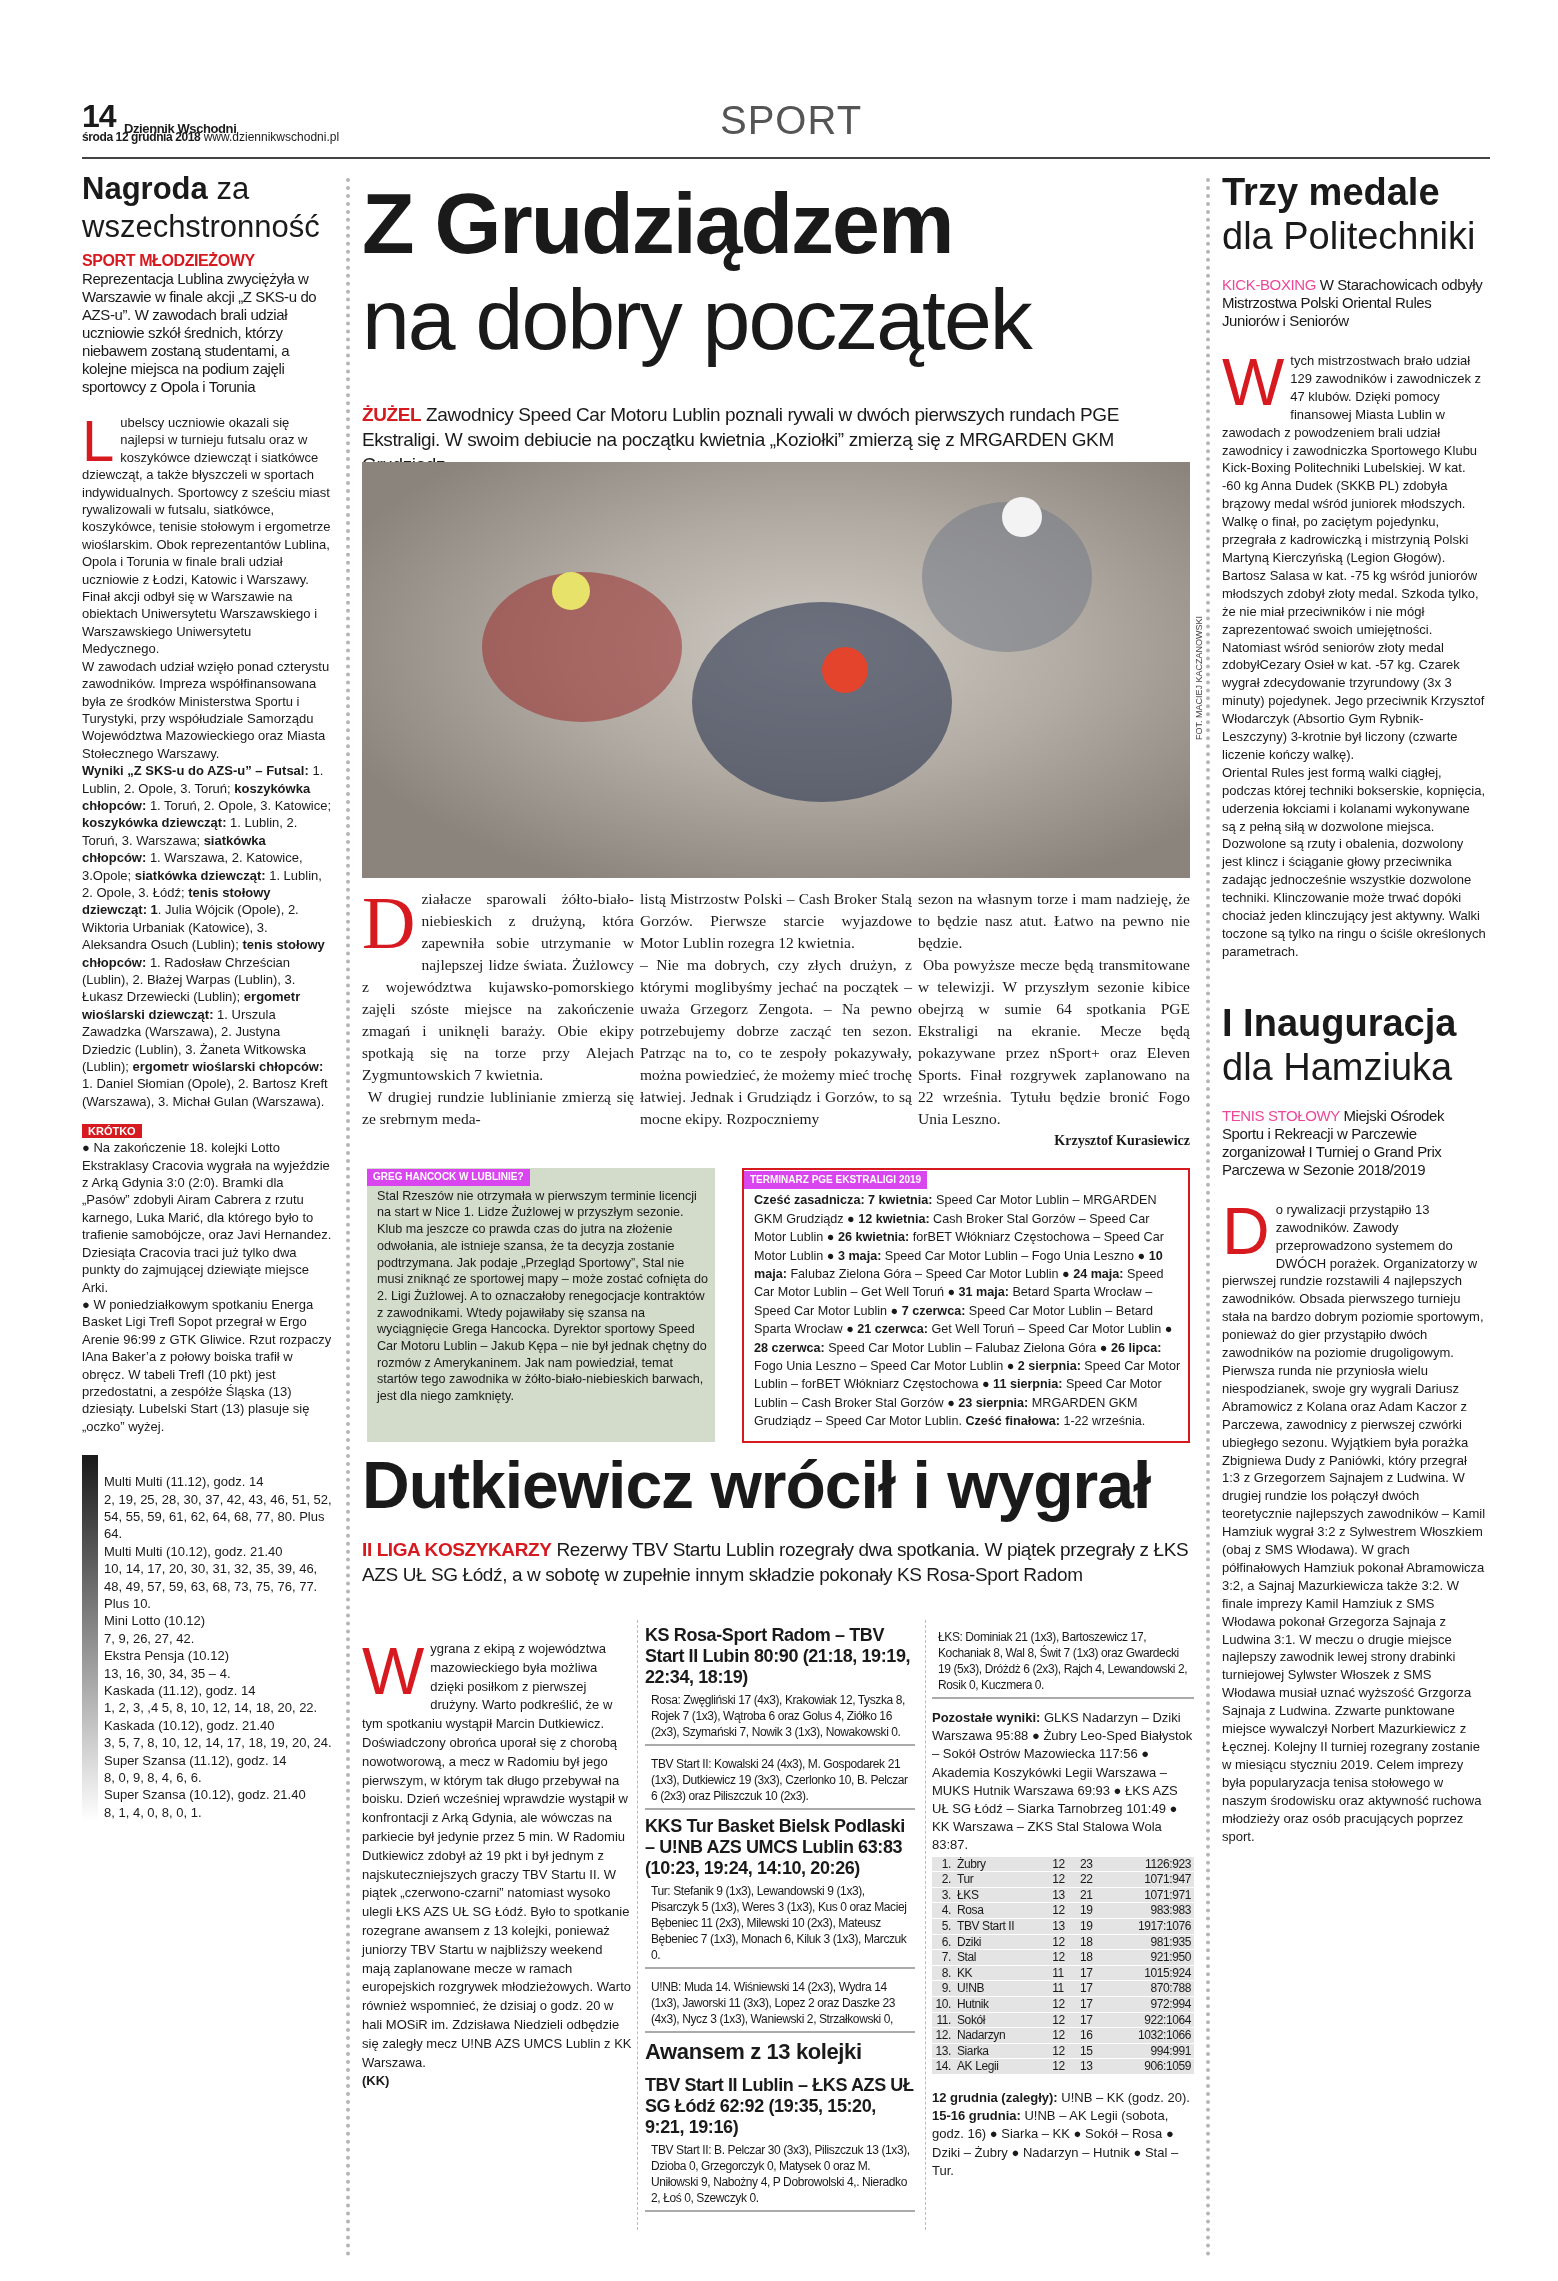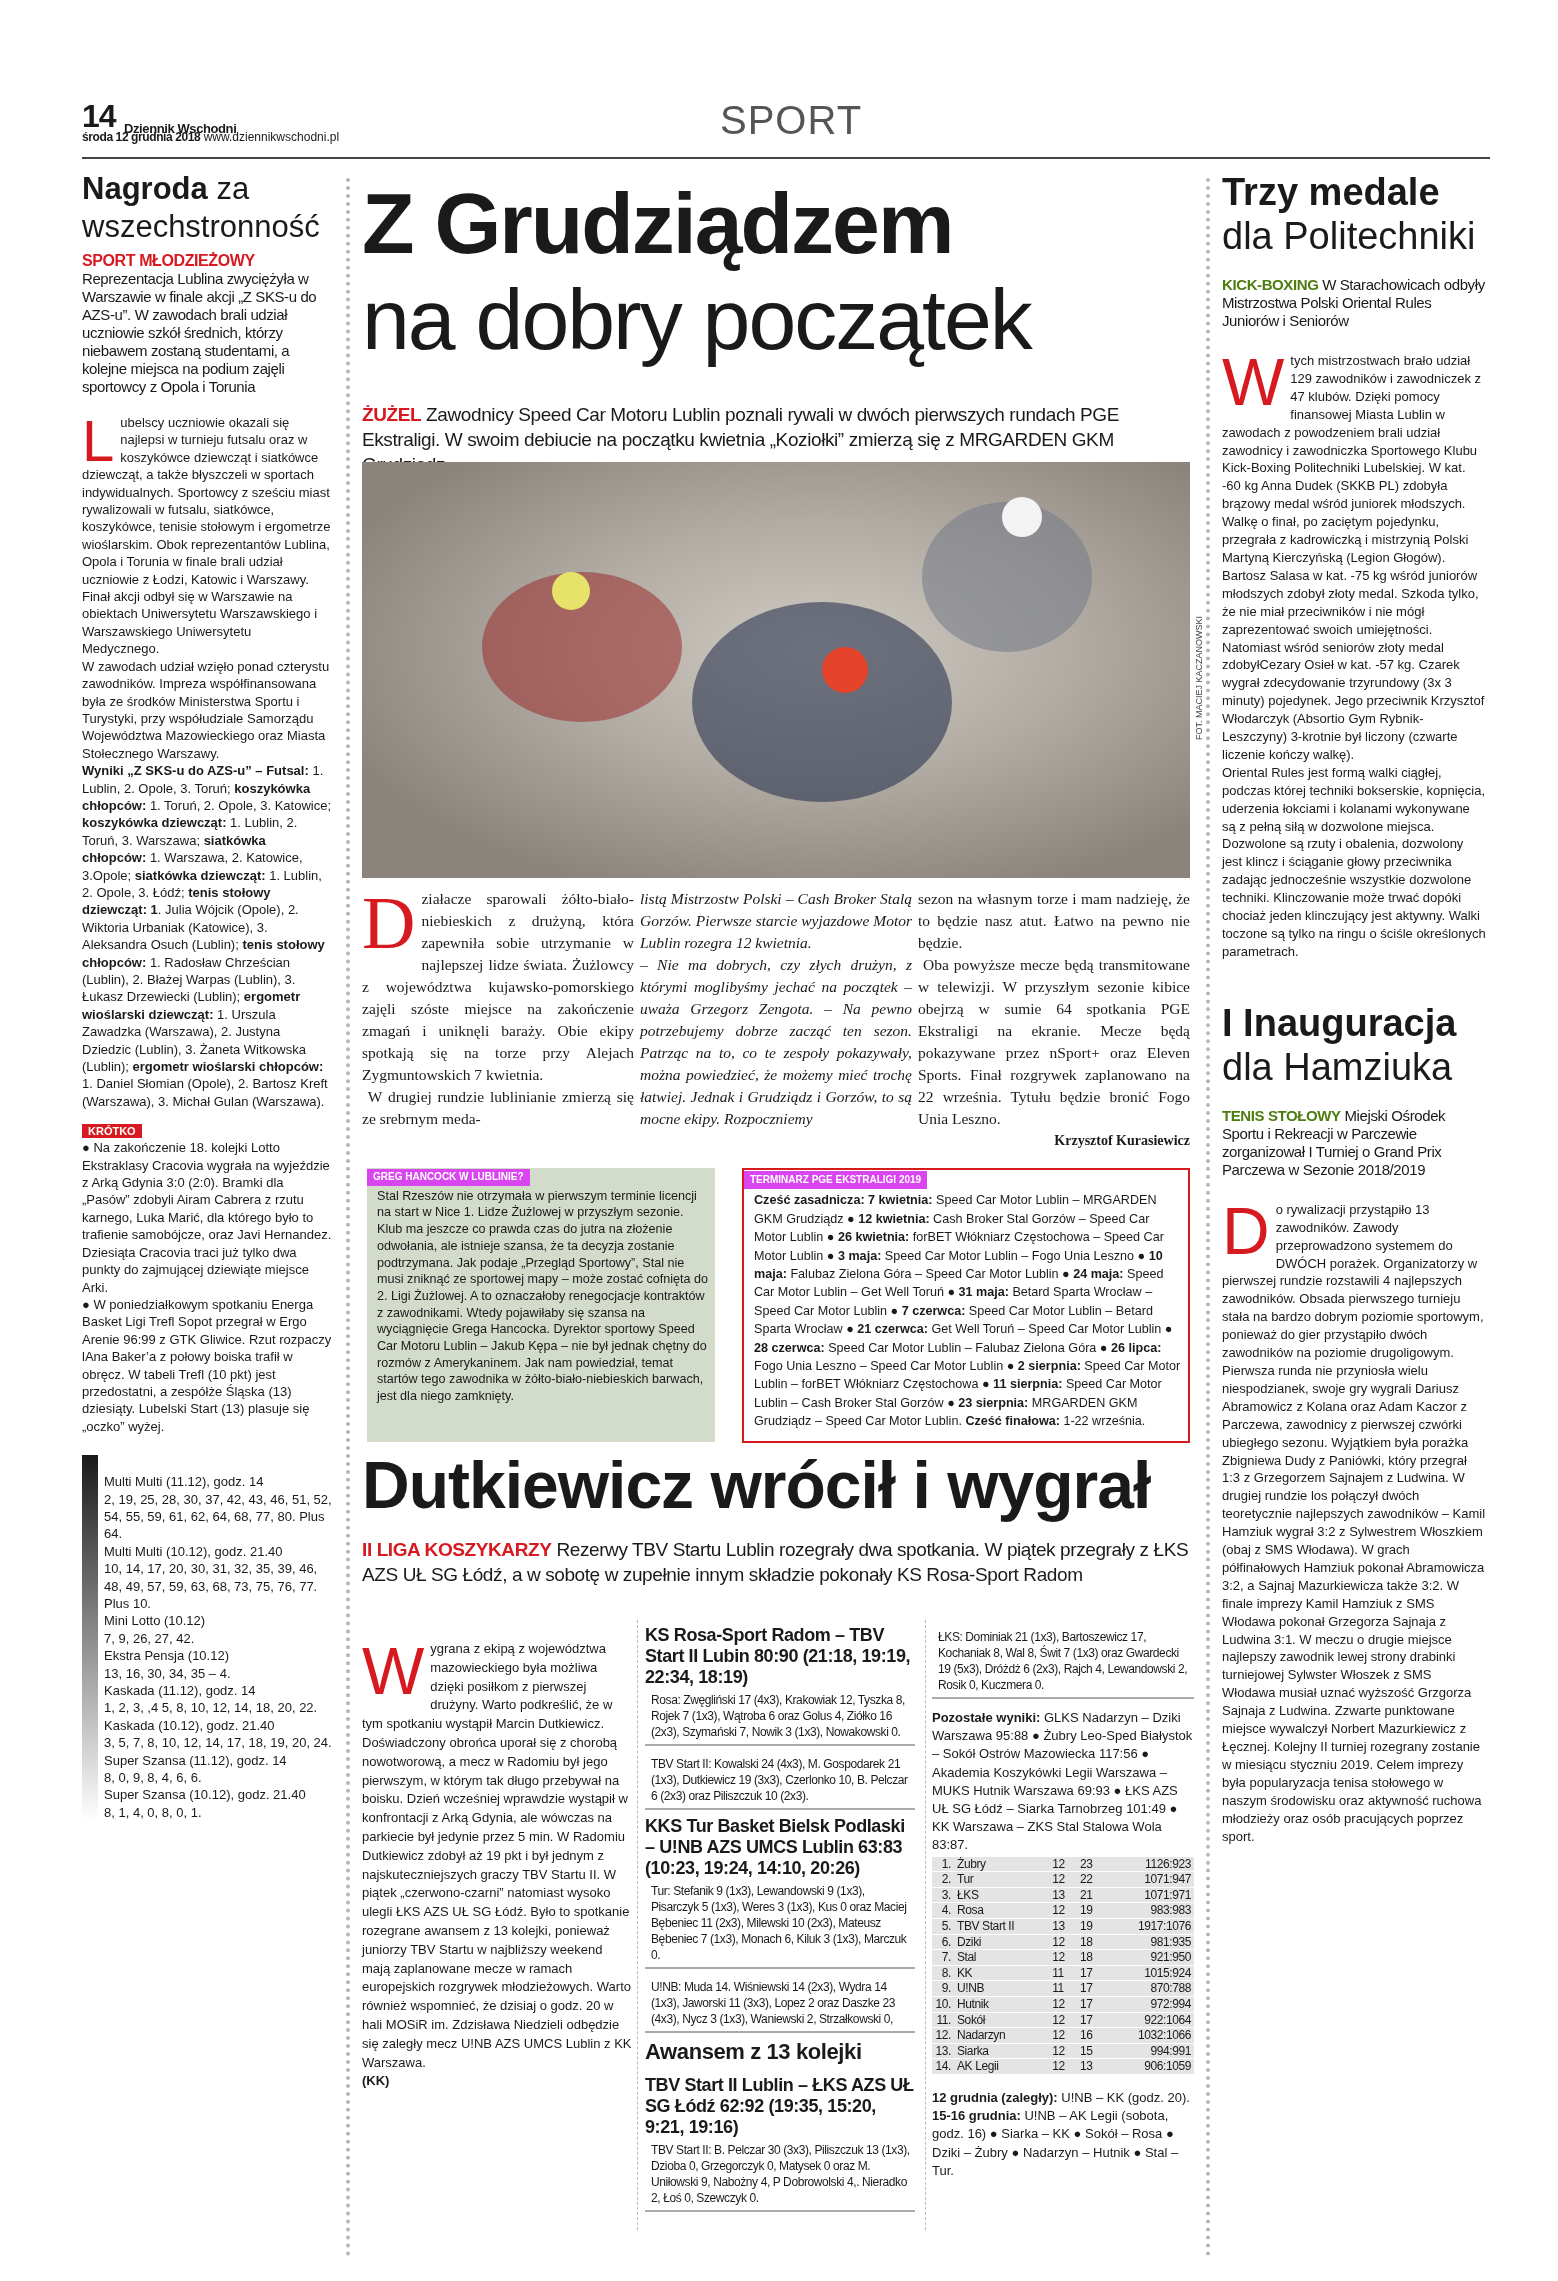--- a/index.html
+++ b/index.html
@@ -68,21 +68,21 @@
   table.std td { padding: 0 3px; line-height: 14.6px; border-bottom: 1px solid #fff; }
   table.std td.n { text-align: right; width: 22px; }
   table.std td.r { text-align: right; }
 
   
   #rcol { left: 1222px; top: 170px; width: 265px; }
   .h-right { font-size: 38px; line-height: 44px; }
   .h-right .bold { font-weight: bold; display: block; }
   .h-right .reg { display: block; font-weight: normal; }
   .rlead { font-size: 15px; line-height: 18px; margin-top: 18px; }
-  .rlead .kick { color: #4d7c0f; font-weight: bold; }
+  .rlead .kick { color: #ec4899; font-weight: normal; }
   .rbody { font-size: 13px; line-height: 17.9px; margin-top: 22px; }
 </style>
 </head>
 <body>
 
 <div class="abs" id="pagenum">14</div>
 <div class="abs cond" id="paper">Dziennik Wschodni</div>
 <div class="abs" id="dateline">
   <span class="dt cond">środa 12 grudnia 2018</span>
   <span>www.dziennikwschodni.pl</span>
@@ -164,21 +164,21 @@
   <div class="rider" style="left:460px;top:185px;width:46px;height:46px;background:#e4442b;"></div>
   <div class="rider" style="left:640px;top:35px;width:40px;height:40px;background:#f3f3f3;"></div>
 </div>
 <div class="abs" id="credit">FOT. MACIEJ KACZANOWSKI</div>
 
 <div class="col3" style="left:362px;">
   <span class="drop" style="font-size:74px;line-height:66px;">D</span>
   <span>ziałacze sparowali żółto-biało-niebieskich z drużyną, która zapewniła sobie utrzymanie w najlepszej lidze świata. Żużlowcy z województwa kujawsko-pomorskiego zajęli szóste miejsce na zakończenie zmagań i uniknęli baraży. Obie ekipy spotkają się na torze przy Alejach Zygmuntowskich 7 kwietnia.</span><br>
   &nbsp;<span>W drugiej rundzie lublinianie zmierzą się ze srebrnym meda-</span>
 </div>
-<div class="col3" style="left:640px;font-style:italic;">
+<div class="col3" style="left:640px;">
   <span>listą Mistrzostw Polski – Cash Broker Stalą Gorzów. Pierwsze starcie wyjazdowe Motor Lublin rozegra 12 kwietnia.</span><br>
   <span>– Nie ma dobrych, czy złych drużyn, z którymi moglibyśmy jechać na początek – uważa Grzegorz Zengota. – Na pewno potrzebujemy dobrze zacząć ten sezon. Patrząc na to, co te zespoły pokazywały, można powiedzieć, że możemy mieć trochę łatwiej. Jednak i Grudziądz i Gorzów, to są mocne ekipy. Rozpoczniemy</span>
 </div>
 <div class="col3" style="left:918px;">
   <span>sezon na własnym torze i mam nadzieję, że to będzie nasz atut. Łatwo na pewno nie będzie.</span><br>
   &nbsp;<span>Oba powyższe mecze będą transmitowane w telewizji. W przyszłym sezonie kibice obejrzą w sumie 64 spotkania PGE Ekstraligi na ekranie. Mecze będą pokazywane przez nSport+ oraz Eleven Sports. Finał rozgrywek zaplanowano na 22 września. Tytułu będzie bronić Fogo Unia Leszno.</span>
   <div class="author">Krzysztof Kurasiewicz</div>
 </div>
 
 <div class="abs" id="greg">

